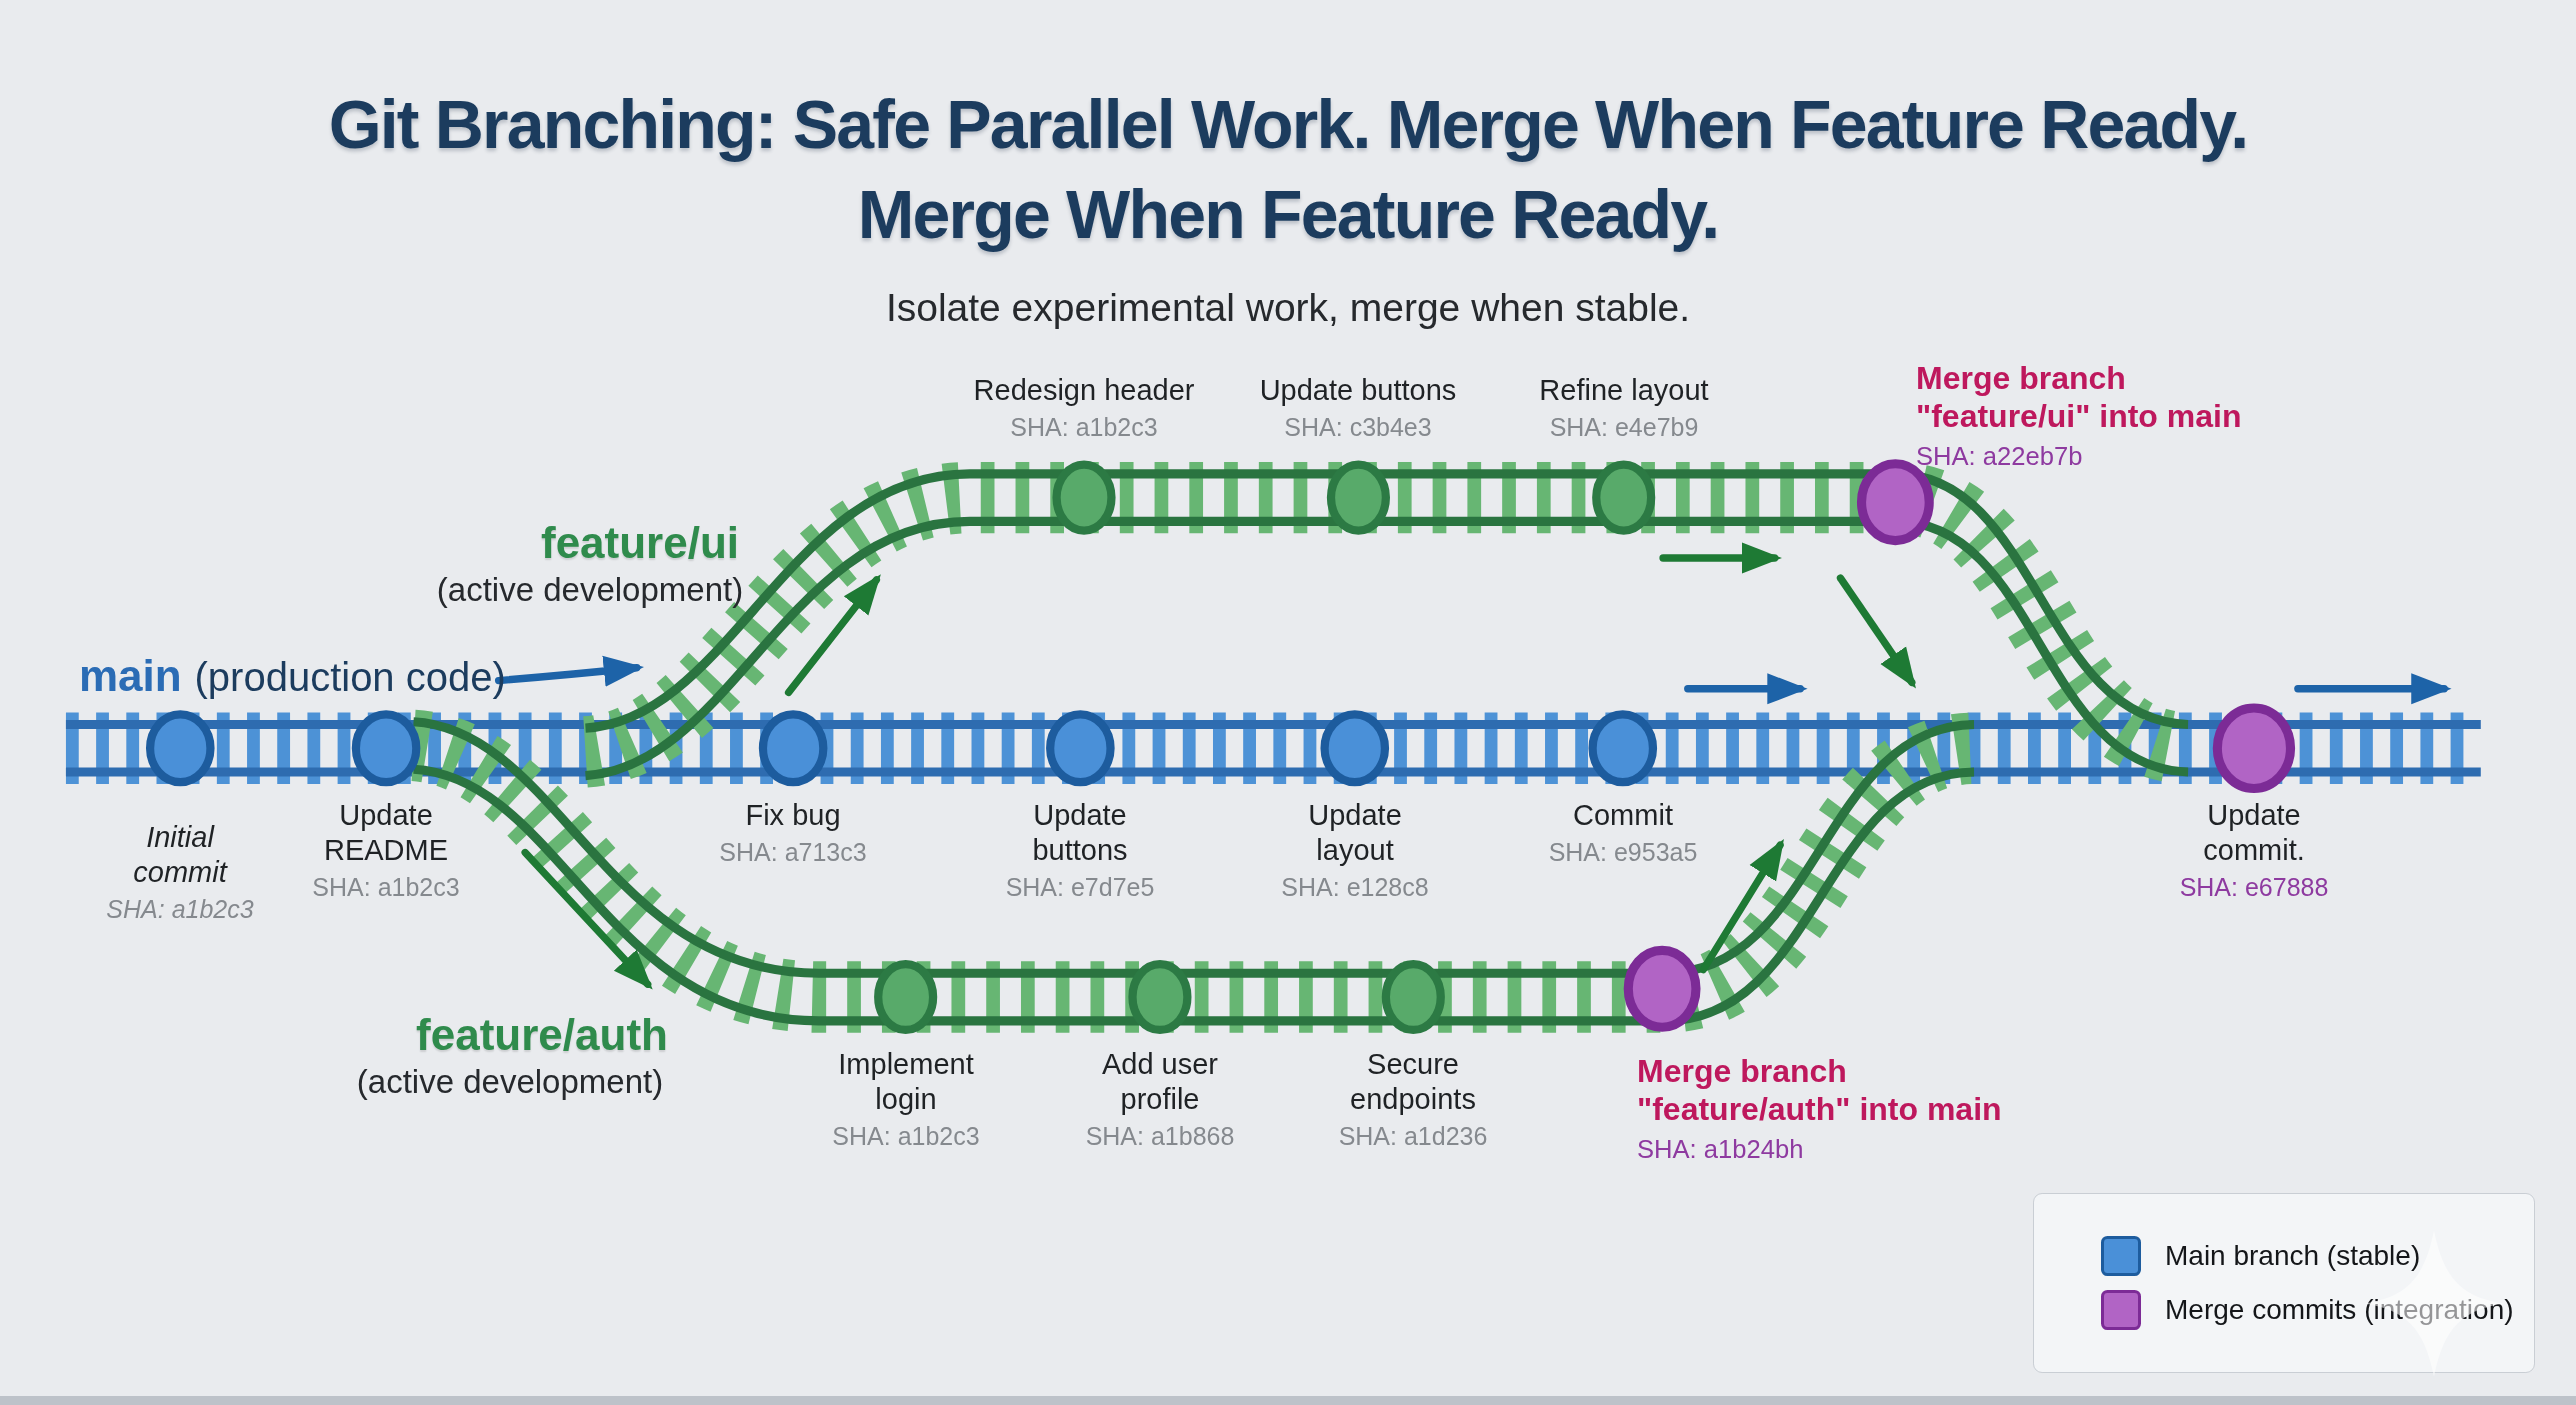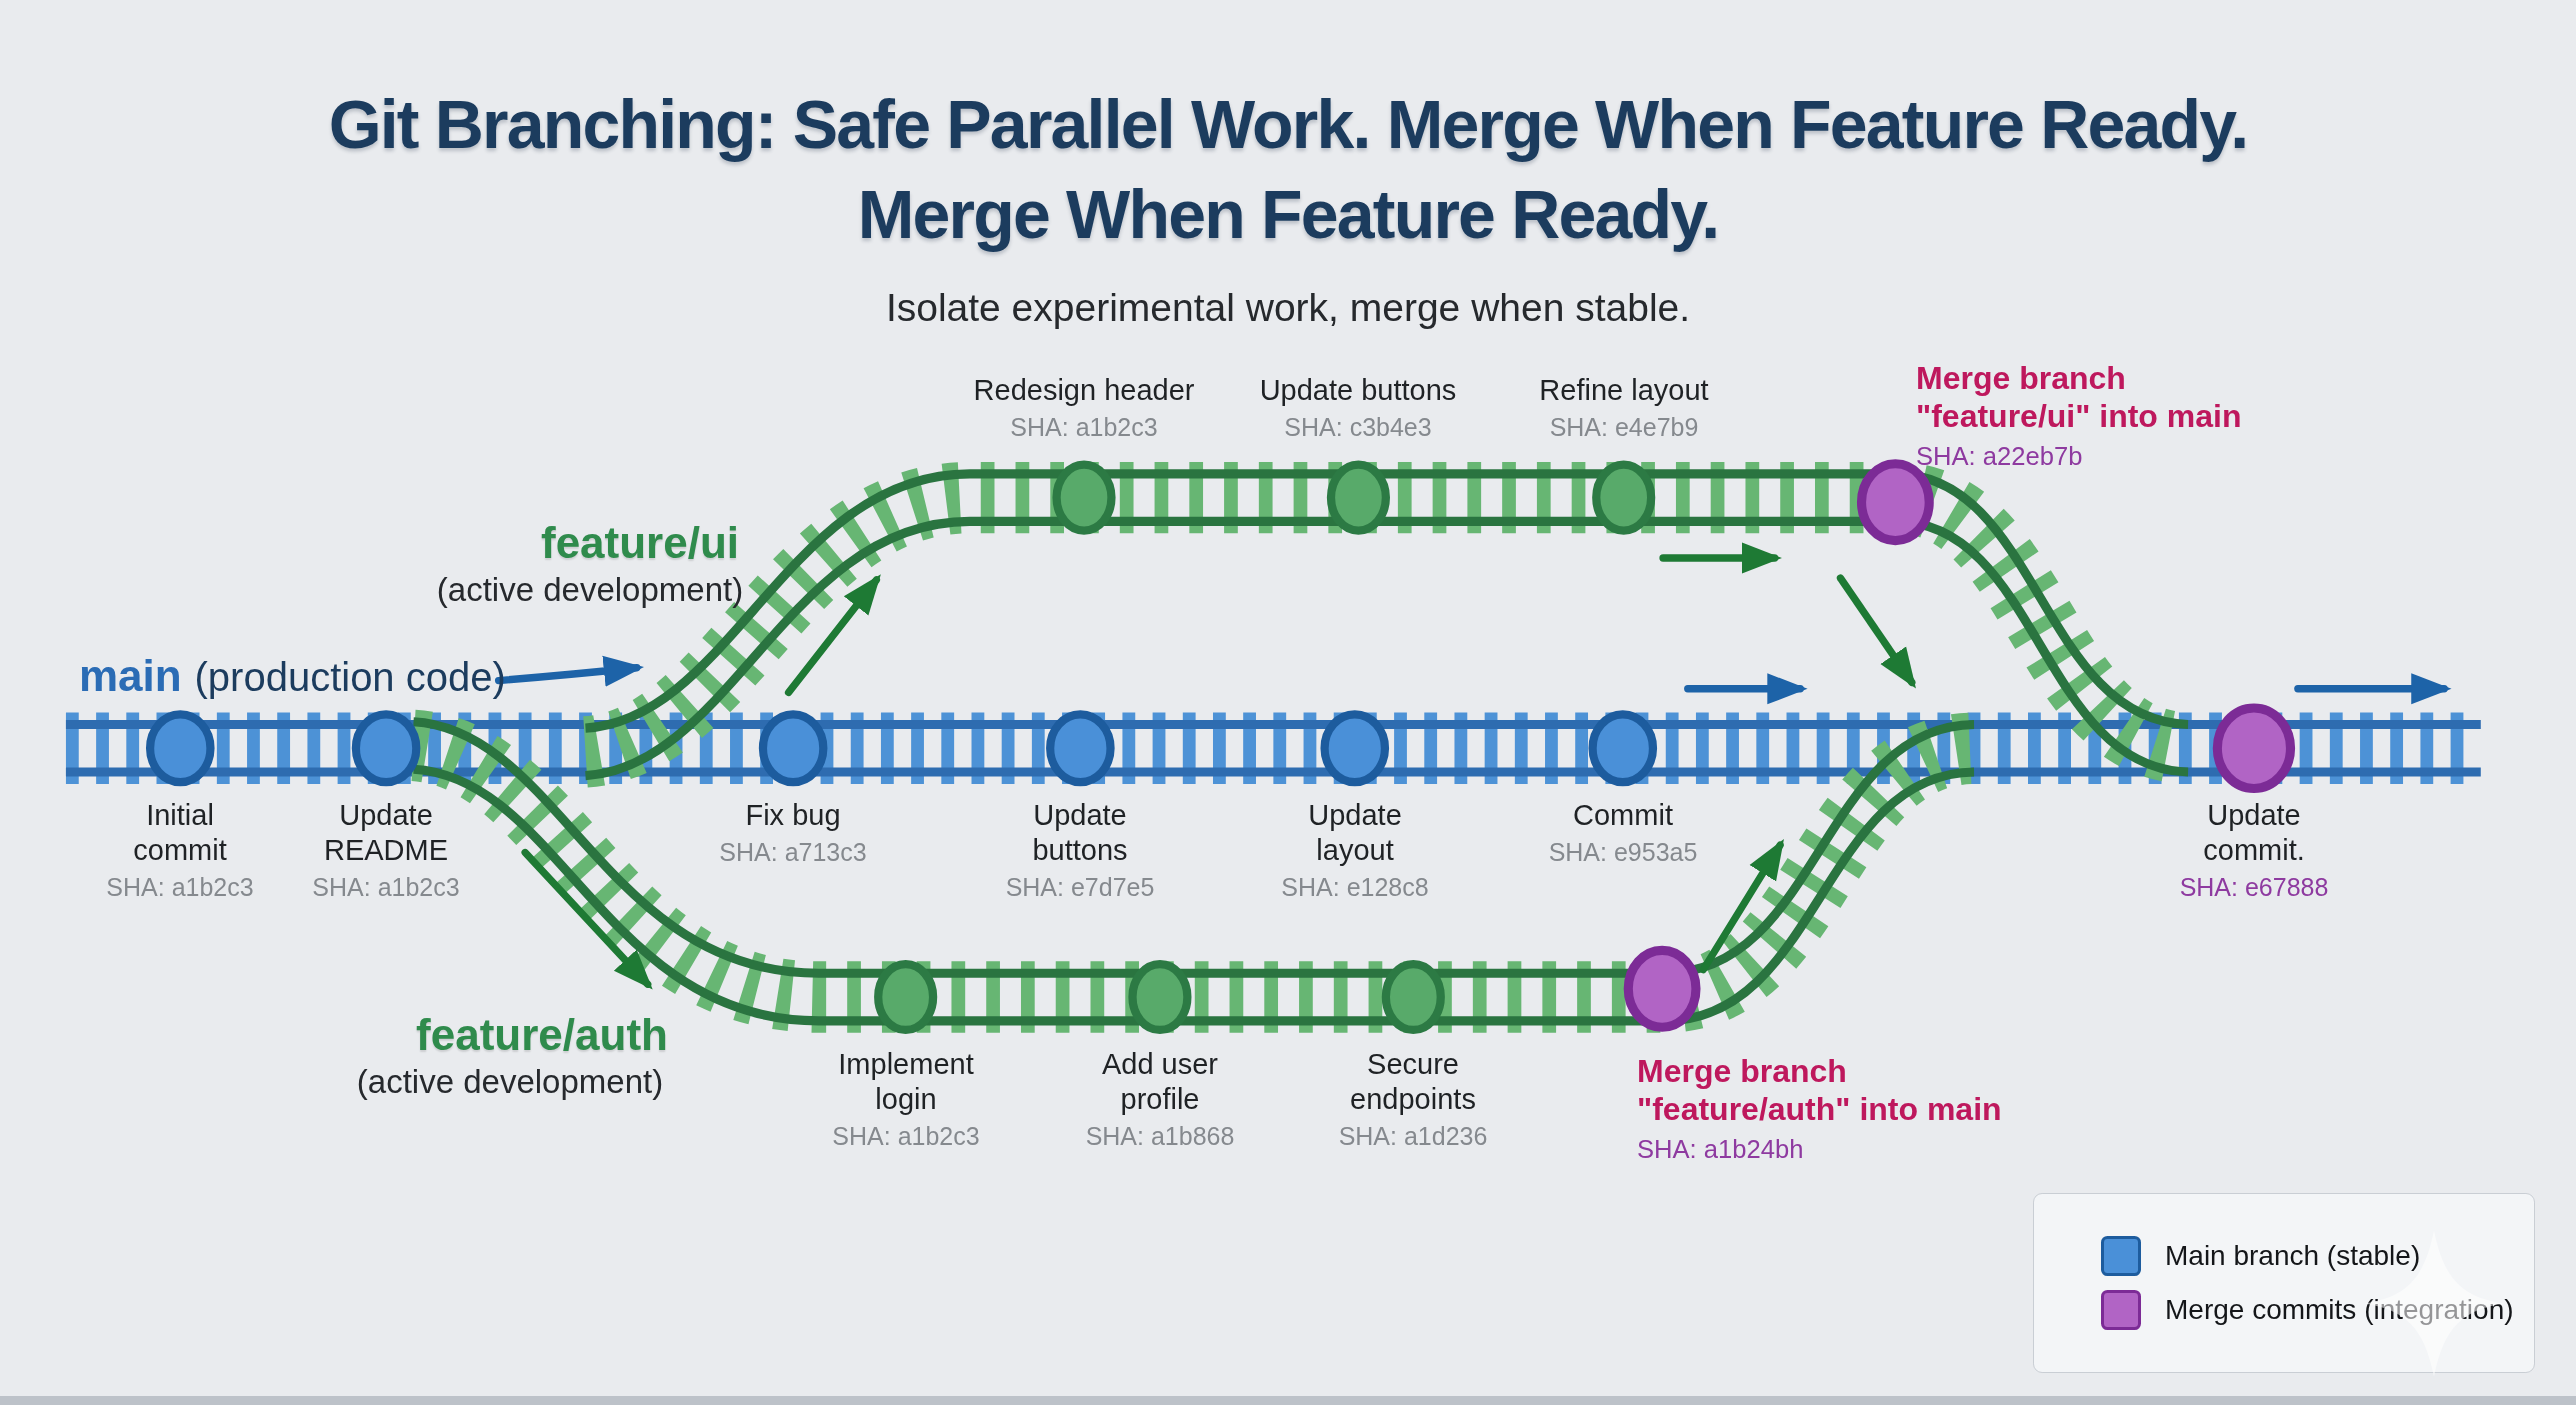--- a/index.html
+++ b/index.html
@@ -156,21 +156,21 @@
     <div class="nm">Refine layout</div>
     <div class="sha">SHA: e4e7b9</div>
   </div>
 
   <div class="txt merge-label" style="left:1916px;top:359px;">
     <div class="nm">Merge branch</div>
     <div class="nm">"feature/ui" into main</div>
     <div class="sha">SHA: a22eb7b</div>
   </div>
 
-  <div class="txt center commit-label" style="left:180px;top:798px;">
+  <div class="txt center commit-label" style="left:180px;top:820px;font-style:italic;">
     <div class="nm">Initial</div>
     <div class="nm">commit</div>
     <div class="sha">SHA: a1b2c3</div>
   </div>
   <div class="txt center commit-label" style="left:386px;top:798px;">
     <div class="nm">Update</div>
     <div class="nm">README</div>
     <div class="sha">SHA: a1b2c3</div>
   </div>
   <div class="txt center commit-label" style="left:793px;top:798px;">

